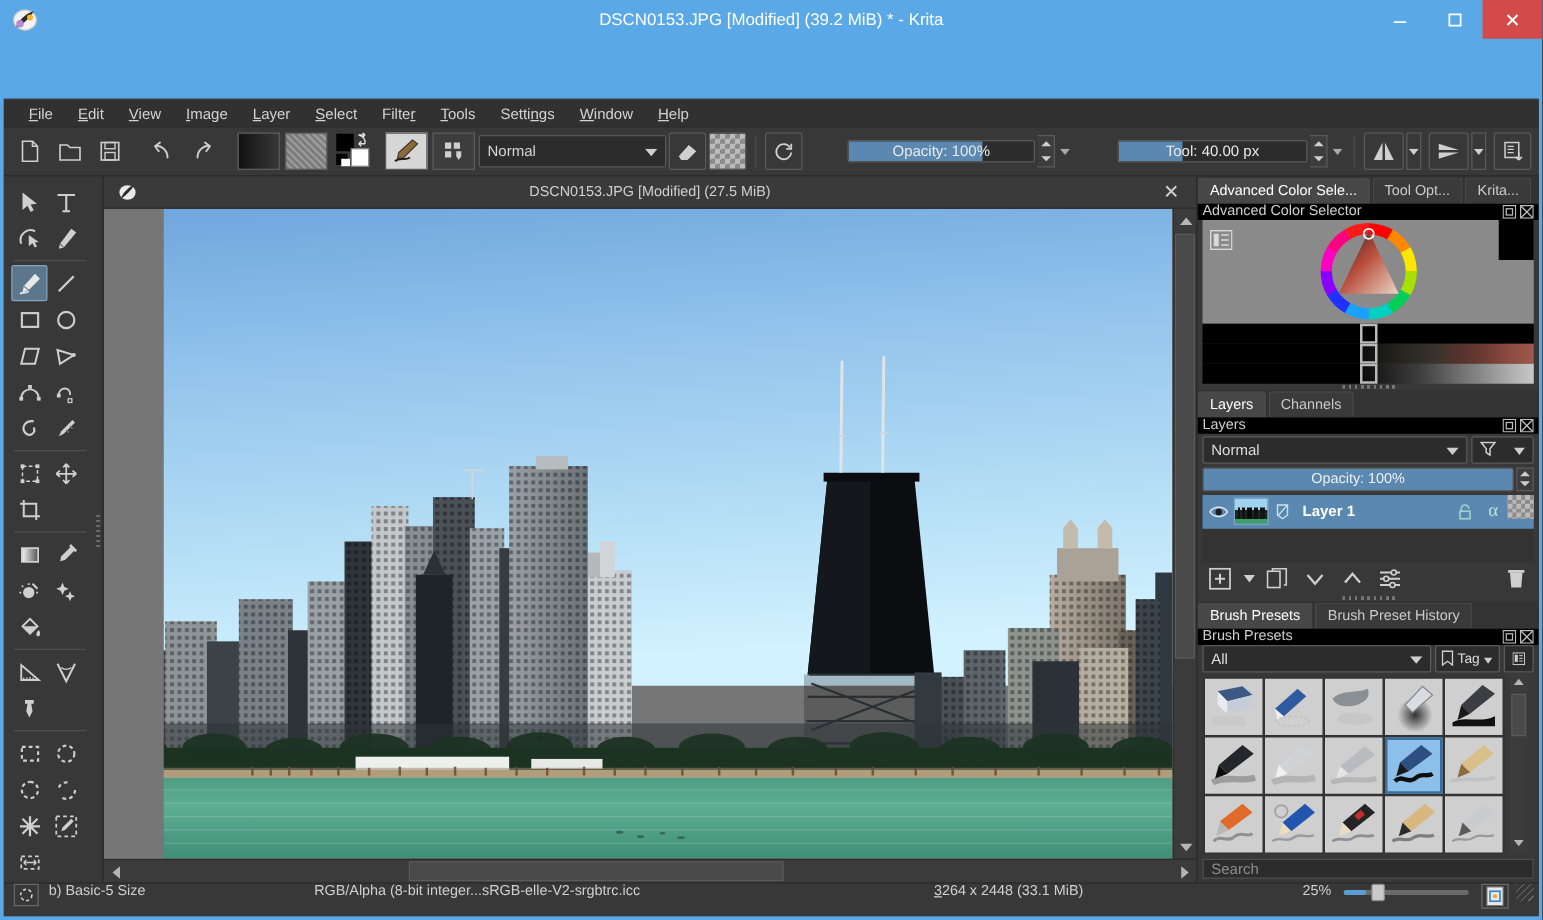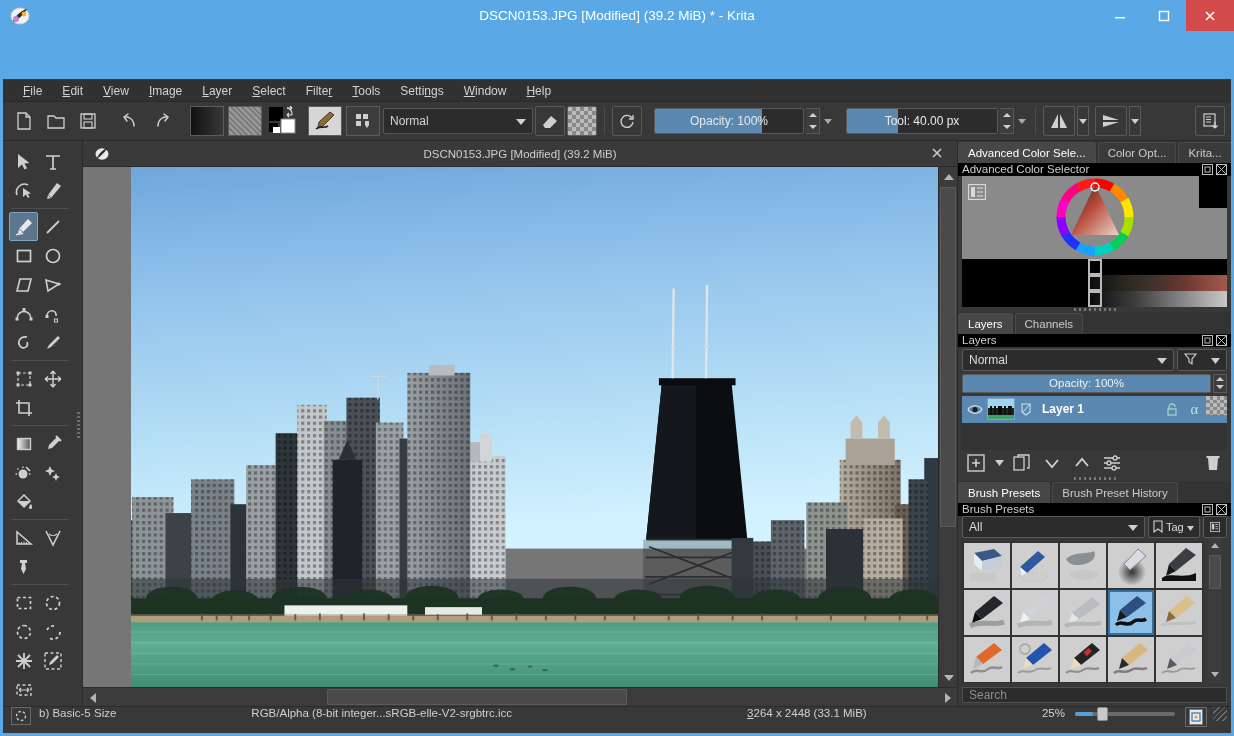--- a/index.html
+++ b/index.html
@@ -92,23 +92,23 @@
   #fgbg{
     width:34px;height:30px;position:relative;margin:0 3px;
   }
   .blendmode{
     width:150px;height:26px;background:#2c2c2c;border:1px solid #575757;
     display:flex;align-items:center;padding:0 6px;
     font-size:12px;color:#d4d4d4; border-radius:2px;
   }
   .blendmode .arrow{ margin-left:auto; }
   .slider-field{
-    height:26px;width:150px; border:1px solid #5a5a5a;
+    height:18px;width:150px; border:1px solid #5a5a5a;
     background:#2c2c2c;position:relative;display:flex;align-items:center;
-    justify-content:center; border-radius:2px; overflow:hidden;
+    justify-content:center; border-radius:2px; overflow:hidden;margin-left:24px;
   }
   .slider-field .fill{
     position:absolute;left:0;top:0;bottom:0;background:#5a88b0;
   }
   .slider-field .txt{ position:relative; z-index:2; font-size:12px; color:#eaeaea; }
   .spin{
     width:14px;height:26px;background:#3d3d3d;border:1px solid #5a5a5a;border-left:none;
     display:flex;flex-direction:column;justify-content:space-around;align-items:center;
   }
   .spin div{ width:0;height:0;border-left:4px solid transparent;border-right:4px solid transparent; }
@@ -704,21 +704,21 @@
       </div>
 
       <div id="canvas-area">
         <div id="doc-tab">
           <div class="dicon">
             <svg width="16" height="16" viewBox="0 0 16 16">
               <ellipse cx="8" cy="8" rx="6.5" ry="5.8" fill="#e9e9e9"></ellipse>
               <path d="M3 12 C5 7 10 3 13.5 2 C11 6 7 10 3.5 12.5 Z" fill="#2b2b2b"></path>
             </svg>
           </div>
-          <div class="dtitle">DSCN0153.JPG [Modified]  (39.2 MiB)</div>
+          <div class="dtitle">DSCN0153.JPG [Modified]  (27.5 MiB)</div>
           <div class="dclose">
             <svg width="12" height="12" viewBox="0 0 12 12">
                 <path d="M2 2 L10 10 M10 2 L2 10" stroke="#cfcfcf" stroke-width="1.5"></path>
               </svg>
           </div>
         </div>
 
         <div id="canvas-wrap">
           <div id="canvas-scroll">
 
@@ -960,21 +960,21 @@
         </div>
       </div>
 
       <div id="dockers">
 
         <div class="dock-tabs">
           <div class="dock-tab active">
             <span>Advanced Color Sele...</span>
           </div>
           <div class="dock-tab">
-            <span>Color Opt...</span>
+            <span>Tool Opt...</span>
           </div>
           <div class="dock-tab">
             <span>Krita...</span>
           </div>
         </div>
         <div class="dock-title">
           <span>Advanced Color Selector</span>
           <span class="btns">
             <span>
               <svg width="11" height="11" viewBox="0 0 11 11">

